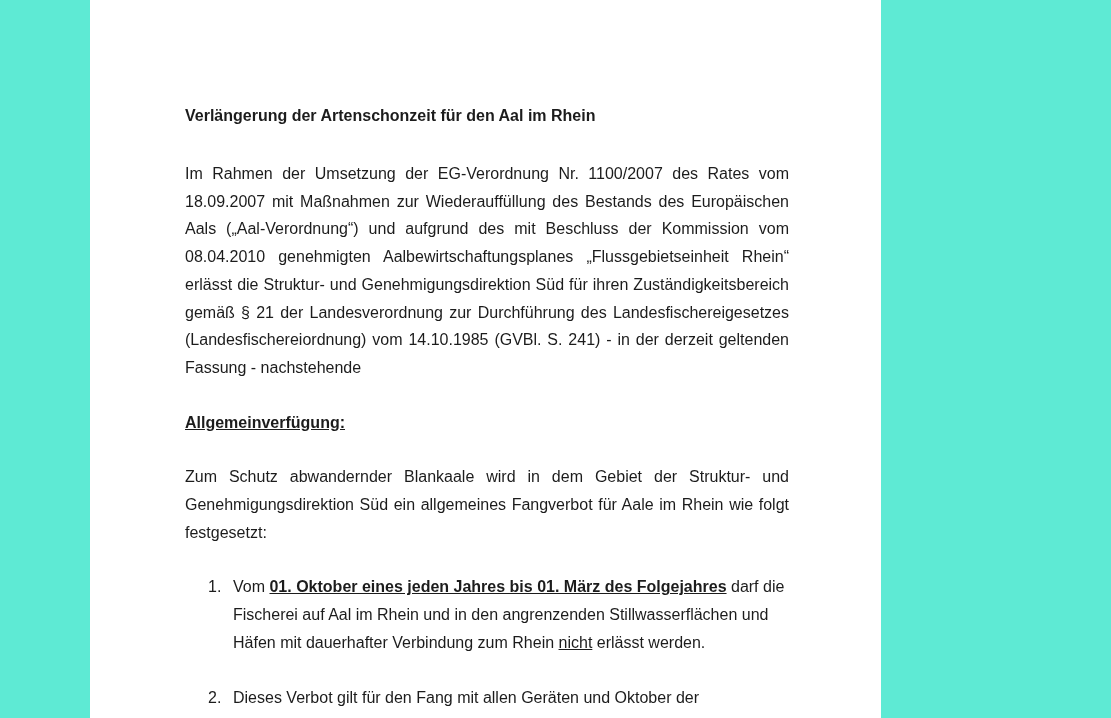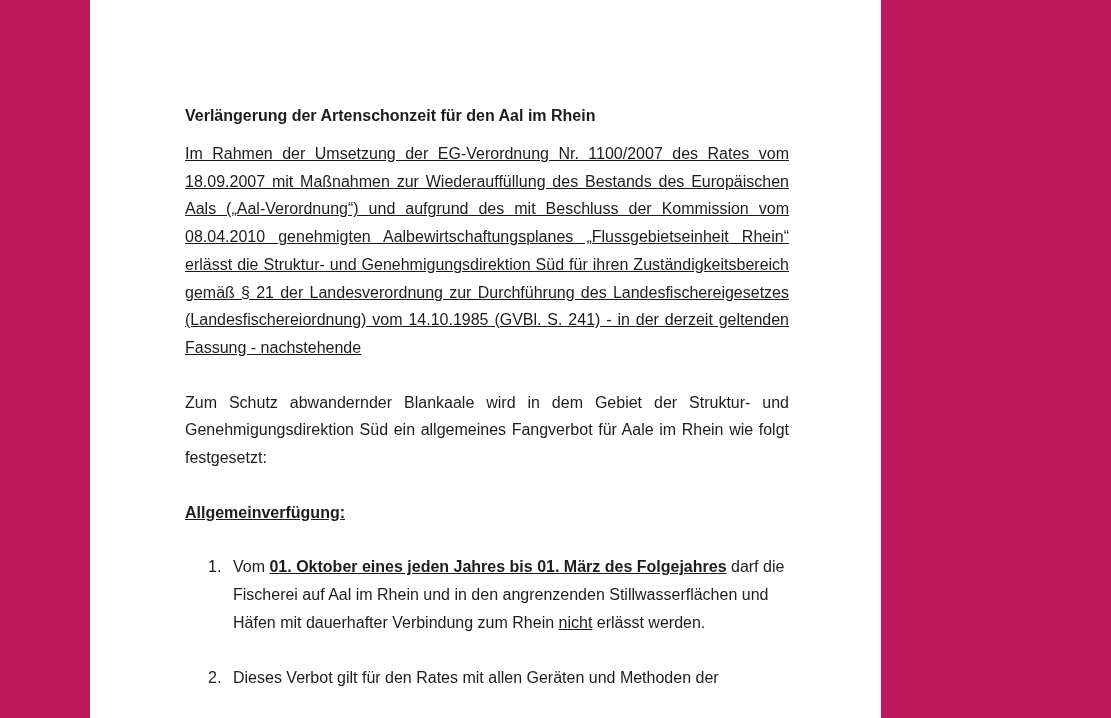--- a/index.html
+++ b/index.html
@@ -8,21 +8,21 @@
       width: 1111px;
       height: 718px;
       overflow: hidden;
       background: #619cd3;
       font-family: "Liberation Sans", sans-serif;
     }
     .viewer {
       position: relative;
       width: 1111px;
       height: 718px;
-      background: #be185d;
+      background: #5eead4;
     }
     .page {
       position: absolute;
       left: 90px;
       top: 0;
       width: 791px;
       height: 718px;
       background: #ffffff;
       overflow: hidden;
     }
@@ -39,21 +39,21 @@
       font-weight: bold;
       font-size: 16px;
       margin: 0;
       line-height: 24px;
     }
     .para {
       margin: 0;
       text-align: justify;
       text-align-last: left;
     }
-    .intro { margin-top: 12px; text-decoration: underline; }
+    .intro { margin-top: 32px; }
     .heading-center {
       margin-top: 27px;
       text-align: center;
       font-weight: bold;
       text-decoration: underline;
       line-height: 27.7px;
     }
     .para2 { margin-top: 27px; }
     .list {
       margin: 27px 0 0 0;
@@ -77,30 +77,30 @@
 <body>
 
 <div class="viewer">
   <div class="page">
     <div class="content">
 
       <p class="title">Verlängerung der Artenschonzeit für den Aal im Rhein</p>
 
       <p class="para intro">Im Rahmen der Umsetzung der EG-Verordnung Nr. 1100/2007 des Rates vom 18.09.2007 mit Maßnahmen zur Wiederauffüllung des Bestands des Europäischen Aals („Aal-Verordnung“) und aufgrund des mit Beschluss der Kommission vom 08.04.2010 genehmigten Aalbewirtschaftungsplanes „Flussgebietseinheit Rhein“ erlässt die Struktur- und Genehmigungsdirektion Süd für ihren Zuständigkeitsbereich gemäß § 21 der Landesverordnung zur Durchführung des Landesfischereigesetzes (Landesfischereiordnung) vom 14.10.1985 (GVBl. S. 241) - in der derzeit geltenden Fassung - nachstehende</p>
 
+      <p class="para heading-center">Allgemeinverfügung:</p>
+
       <p class="para para2">Zum Schutz abwandernder Blankaale wird in dem Gebiet der Struktur- und Genehmigungsdirektion Süd ein allgemeines Fangverbot für Aale im Rhein wie folgt festgesetzt:</p>
-
-      <p class="para heading-center">Allgemeinverfügung:</p>
 
       <ol class="list">
         <li class="list-item">
           <span class="list-num">1.</span>
           <span>Vom </span><span class="b">01. Oktober eines jeden Jahres bis 01. März des Folgejahres</span><span> darf die Fischerei auf Aal im Rhein und in den angrenzenden Stillwasserflächen und Häfen mit dauerhafter Verbindung zum Rhein </span><span class="u">nicht</span><span> erlässt werden.</span>
         </li>
         <li class="list-item">
           <span class="list-num">2.</span>
-          <span>Dieses Verbot gilt für den Rates mit allen Geräten und Methoden der</span>
+          <span>Dieses Verbot gilt für den Fang mit allen Geräten und Oktober der</span>
         </li>
       </ol>
 
     </div>
   </div>
 </div>
 
 </body></html>

